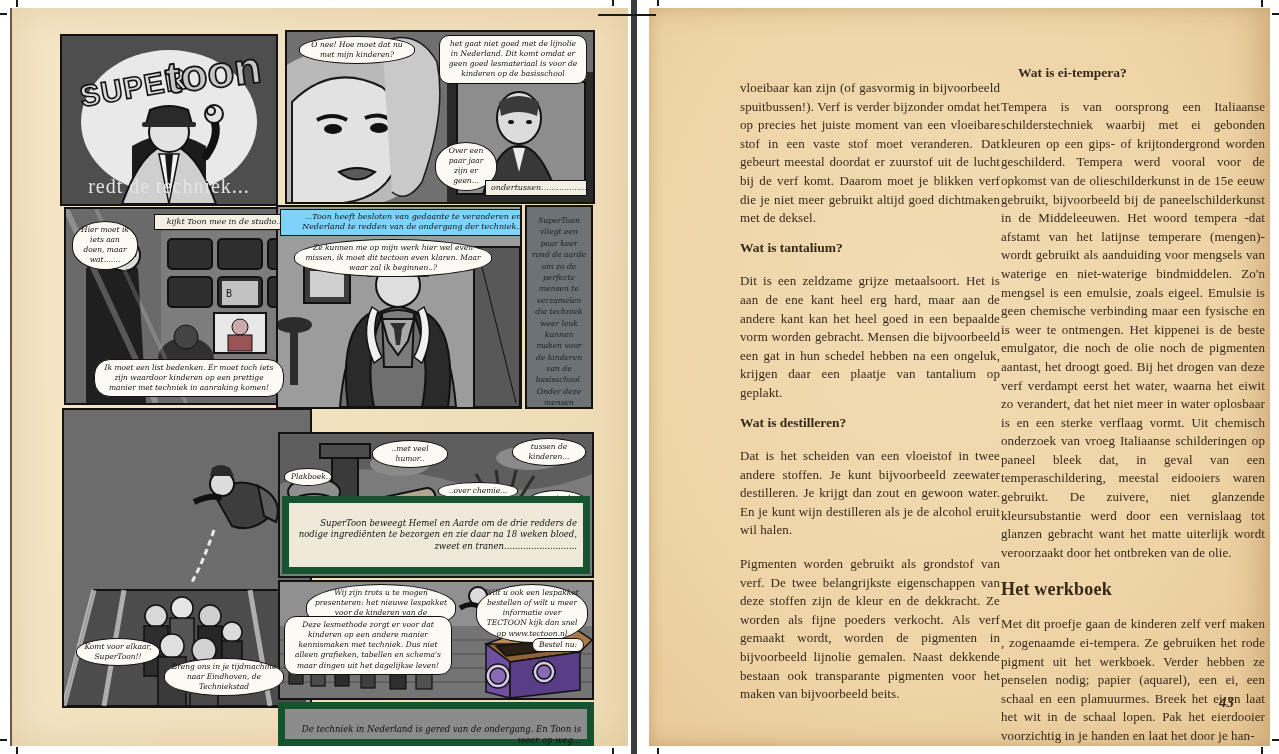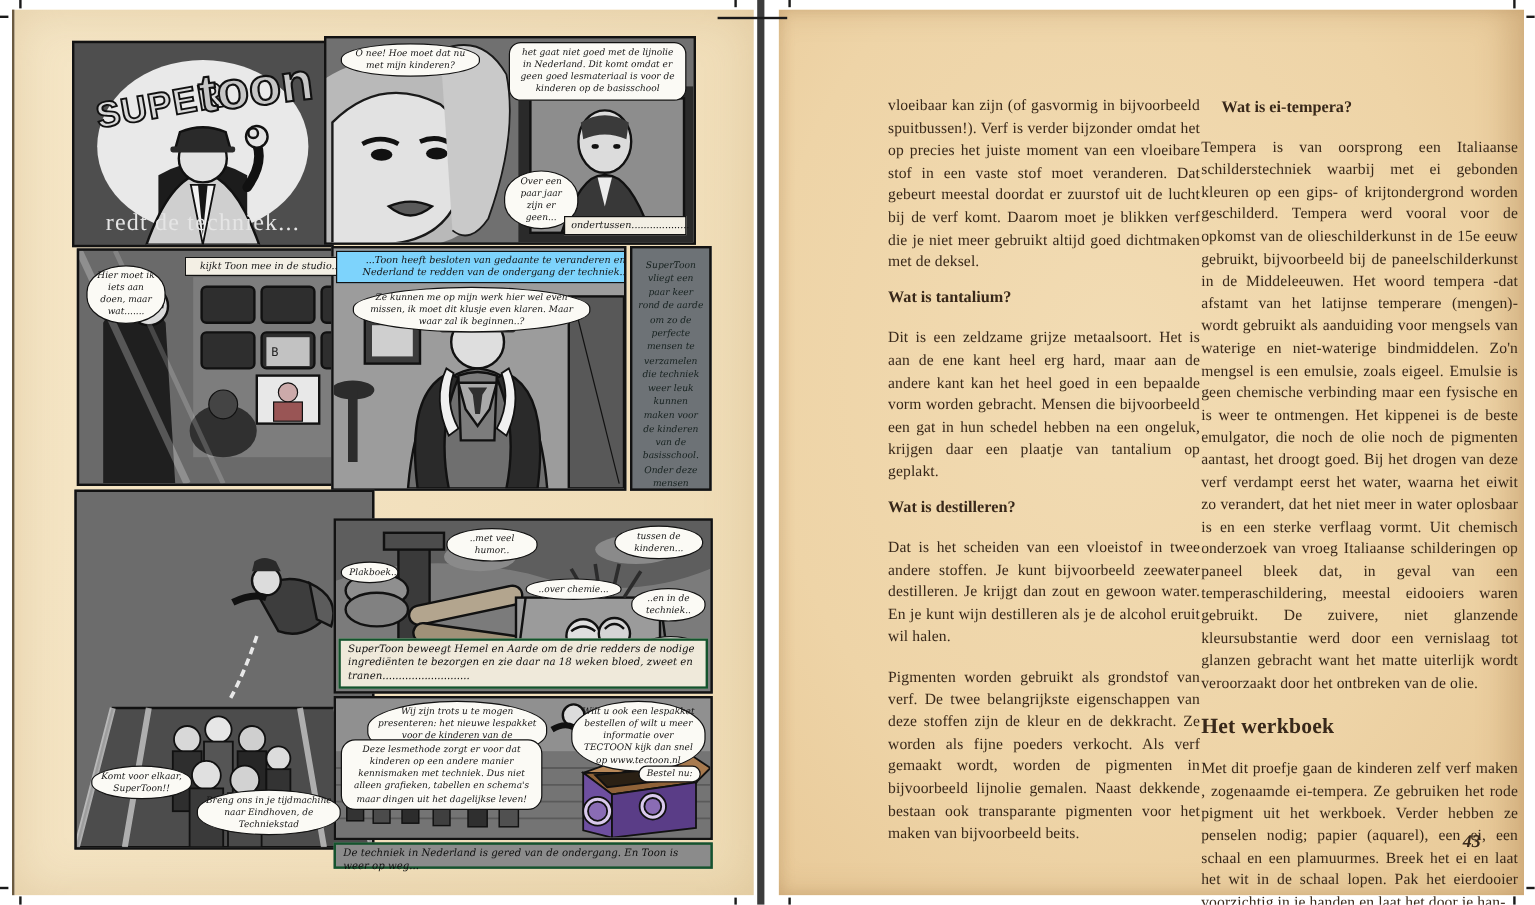--- a/index.html
+++ b/index.html
@@ -29,43 +29,43 @@
     position:absolute; background:#fbfaf5; border:1.5px solid #121212; border-radius:10px;
     padding:3px 6px; font:italic 7.5px/1.35 "DejaVu Serif", serif; color:#141414;
     text-align:center; z-index:4;
   }
   .cloud { border-radius:50% / 46%; }
   .cap {
     position:absolute; background:#f3efe4; border:1.5px solid #121212; padding:2px 5px;
     font:italic 8px/1.3 "DejaVu Serif", serif; color:#141414; text-align:center; z-index:4;
   }
   .caption-strip {
-    position:absolute; background:#8b8b8b; border:2px solid #14532d; padding:2px 6px;
-    font:italic 8.5px/1.35 "DejaVu Serif", serif; color:#101010; text-align:left; z-index:4;
+    position:absolute; background:#8b8b8b; border:7px solid #14532d; padding:15px 6px;
+    font:italic 8.5px/1.35 "DejaVu Serif", serif; color:#101010; text-align:right; z-index:4;
   }
   #logo-tagline {
     position:absolute; left:0; right:0; bottom:8px; text-align:center;
     font:400 20px/1 "Liberation Serif", serif; color:#e5e5e5; letter-spacing:1px; z-index:4;
   }
   #panel5-text {
     position:absolute; left:4px; top:8px; right:4px; font:italic 7.6px/1.5 "DejaVu Serif", serif;
     color:#16211f; text-align:center; z-index:4;
   }
 
   
   .col { position:absolute; top:56px; width:260px; color:#38281a; }
   #col1 { left:91px; }
   #col2 { left:352px; width:264px; }
   .col p {
     font:400 13px/18.6px "Liberation Serif", serif; text-align:justify;
     letter-spacing:.1px;
     margin-top:15px;
   }
   .col h3 { font:700 13.5px/18.6px "Liberation Serif", serif; margin:11px 0 1px; }
-  .col h3.first { margin-top:16px;padding-left:17px; }
+  .col h3.first { margin-top:0;padding-left:17px; }
   .col h2 { font:700 18px/22px "Liberation Serif", serif; margin:16px 0 14px; letter-spacing:.2px; }
   #page-number {
     position:absolute; left:570px; top:686px; font:italic 700 15px "Liberation Serif", serif; color:#38281a;
   }
 </style>
 </head>
 <body>
 
 <div id="stage">
 
@@ -101,21 +101,21 @@
         <g transform="rotate(-10 70 55)">
           <text x="18" y="62" font-family="Liberation Sans, sans-serif" font-weight="bold" font-size="30" fill="#d9d9d9" stroke="#111" stroke-width="1.6" letter-spacing="1">SUPER</text>
         </g>
         <g transform="rotate(-7 150 40)">
           <text x="104" y="52" font-family="Liberation Sans, sans-serif" font-weight="bold" font-size="44" fill="#c6c6c6" stroke="#111" stroke-width="1.8">toon</text>
         </g>
       </svg>
       <div id="logo-tagline">redt de techniek...</div>
     </div>
 
-    <div class="panel" style="left:258px;top:22px;width:310px;height:174px;background:#707070">
+    <div class="panel" style="left:273px;top:22px;width:310px;height:174px;background:#707070">
       <svg width="306" height="170" viewBox="0 0 306 170">
         <path d="M-10 40 Q40 0 110 30 Q150 55 140 120 Q130 175 60 175 L-10 175 Z" fill="#b9b9b9"></path>
         <path d="M5 70 Q45 30 95 55 Q120 75 112 125 Q100 172 40 172 L5 172 Z" fill="#e2e2e2" stroke="#1a1a1a" stroke-width="2"></path>
         <path d="M30 88 Q45 80 60 88" stroke="#111" stroke-width="4" fill="none"></path>
         <path d="M78 86 Q92 80 104 88" stroke="#111" stroke-width="4" fill="none"></path>
         <ellipse cx="46" cy="97" rx="9" ry="5" fill="#111"></ellipse>
         <ellipse cx="92" cy="96" rx="9" ry="5" fill="#111"></ellipse>
         <path d="M52 140 Q70 132 88 140 Q70 155 52 140 Z" fill="#5a5a5a" stroke="#111" stroke-width="2"></path>
         <path d="M95 10 Q130 -5 150 30 Q160 80 135 150 Q120 172 105 160" fill="#c9c9c9" stroke="#1a1a1a" stroke-width="1.5"></path>
         <rect x="160" y="40" width="146" height="130" fill="#2a2a2a"></rect>
@@ -152,20 +152,21 @@
         <path d="M20 194 L20 60 Q38 28 58 40 L72 60 L80 194 Z" fill="#1f1f1f"></path>
         <circle cx="58" cy="46" r="16" fill="#dadada" stroke="#111" stroke-width="2"></circle>
         <path d="M44 38 Q58 28 72 38 L70 48 Q58 42 46 48 Z" fill="#2b2b2b"></path>
         <ellipse cx="120" cy="150" rx="28" ry="22" fill="#303030"></ellipse>
         <circle cx="120" cy="128" r="12" fill="#444" stroke="#111"></circle>
         <path d="M0 0 L90 194" stroke="#ffffff" stroke-opacity=".25" stroke-width="6"></path>
         <path d="M30 0 L120 194" stroke="#ffffff" stroke-opacity=".18" stroke-width="4"></path>
       </svg>
       <div class="cap" style="left:88px;top:5px;width:140px">kijkt Toon mee in de studio..</div>
       <div class="bubble cloud" style="left:6px;top:12px;width:66px">Hier moet ik iets aan doen, maar wat.......</div>
+      <div class="bubble" style="left:28px;bottom:6px;width:190px;border-radius:16px">Ik moet een list bedenken. Er moet toch iets zijn waardoor kinderen op een prettige manier met techniek in aanraking komen!</div>
     </div>
 
     <div class="panel" style="left:264px;top:197px;width:246px;height:204px;background:#9c9c9c">
       <svg width="242" height="200" viewBox="0 0 242 200">
         <rect x="26" y="58" width="46" height="38" fill="#3c3c3c" stroke="#111" stroke-width="2"></rect>
         <rect x="32" y="64" width="34" height="26" fill="#cfcfcf"></rect>
         <rect x="196" y="40" width="46" height="160" fill="#585858" stroke="#111" stroke-width="2"></rect>
         <path d="M200 44 L238 196" stroke="#111" stroke-width="1"></path>
         <ellipse cx="16" cy="118" rx="18" ry="8" fill="#2c2c2c"></ellipse>
         <rect x="12" y="118" width="8" height="60" fill="#2c2c2c"></rect>
@@ -175,21 +176,21 @@
         <path d="M120 100 Q70 104 62 200 L178 200 Q170 104 120 100 Z" fill="#6f6f6f" stroke="#111" stroke-width="2"></path>
         <path d="M96 104 Q60 120 70 200 L96 200 Q86 150 104 108 Z" fill="#2a2a2a" stroke="#111" stroke-width="2"></path>
         <path d="M144 104 Q180 120 170 200 L144 200 Q154 150 136 108 Z" fill="#2a2a2a" stroke="#111" stroke-width="2"></path>
         <path d="M104 106 Q120 100 136 106 L134 160 L106 160 Z" fill="#7c7c7c" stroke="#111" stroke-width="2"></path>
         <path d="M104 112 L136 112 L130 134 L120 148 L110 134 Z" fill="#a9a9a9" stroke="#111" stroke-width="2"></path>
         <path d="M112 116 L128 116 L124 122 L122 138 L118 138 L116 122 Z" fill="#2f2f2f"></path>
         <path d="M100 104 Q92 128 104 150 L96 156 Q82 126 94 100 Z" fill="#f0f0f0" stroke="#111" stroke-width="1.5"></path>
         <path d="M140 104 Q148 128 136 150 L144 156 Q158 126 146 100 Z" fill="#f0f0f0" stroke="#111" stroke-width="1.5"></path>
       </svg>
       <div class="cap" style="left:2px;top:2px;width:266px;background:#7dd3fc">...Toon heeft besloten van gedaante te veranderen en Nederland te redden van de ondergang der techniek...</div>
-      <div class="bubble cloud" style="left:16px;top:32px;width:198px">Ze kunnen me op mijn werk hier wel even missen, ik moet dit klusje even klaren. Maar waar zal ik beginnen..?</div>
+      <div class="bubble cloud" style="left:16px;top:32px;width:198px">Ze kunnen me op mijn werk hier wel even missen, ik moet dit tectoon even klaren. Maar waar zal ik beginnen..?</div>
     </div>
 
     <div class="panel" style="left:513px;top:197px;width:68px;height:204px;background:#6d7276">
       <div id="panel5-text">SuperToon vliegt een paar keer rond de aarde om zo de perfecte mensen te verzamelen die techniek weer leuk kunnen maken voor de kinderen van de basisschool. Onder deze mensen bevinden zich dhr. Einstein, Mrs. Monroe en dhr. Warhol</div>
     </div>
 
     <div class="panel" style="left:50px;top:400px;width:250px;height:300px;background:#6c6c6c">
       <svg width="246" height="296" viewBox="0 0 246 296">
         <path d="M30 180 L216 180 L246 296 L0 296 Z" fill="#4c4c4c" stroke="#111" stroke-width="2"></path>
         <path d="M30 180 L0 296 M216 180 L246 296 M60 180 L40 296 M186 180 L206 296" stroke="#d9d9d9" stroke-width="5" stroke-opacity=".7"></path>

